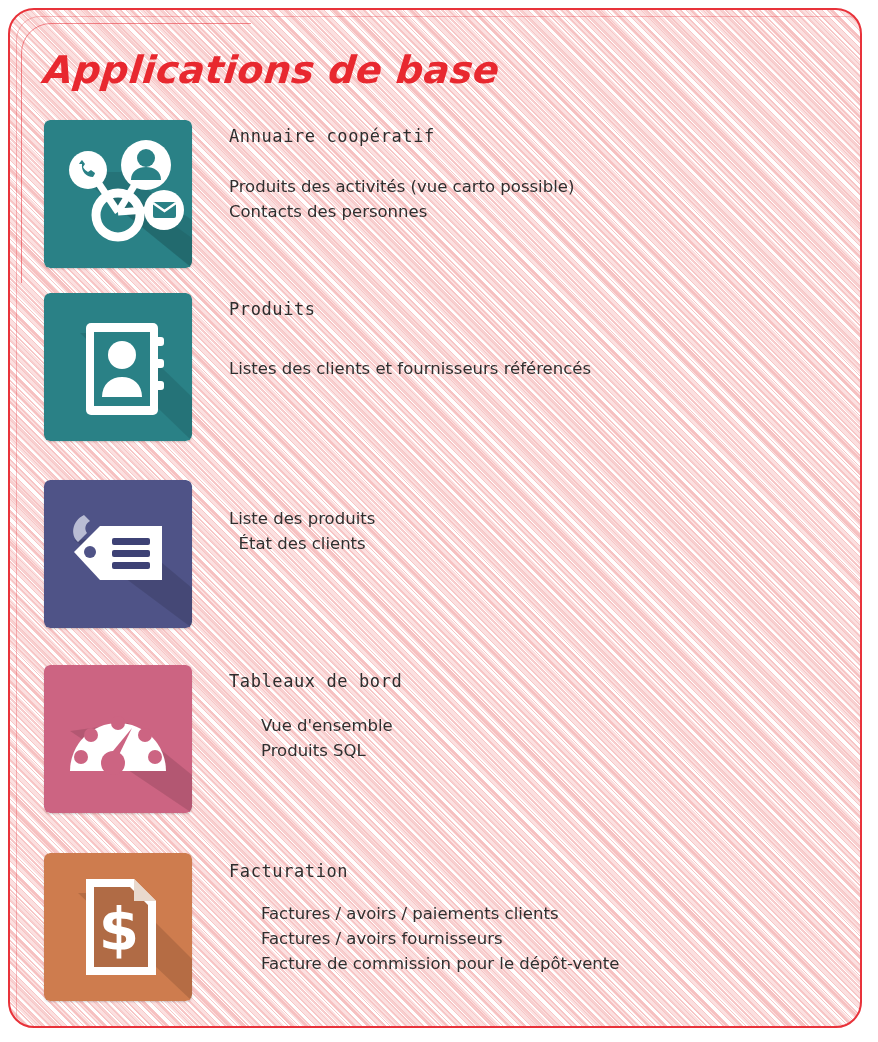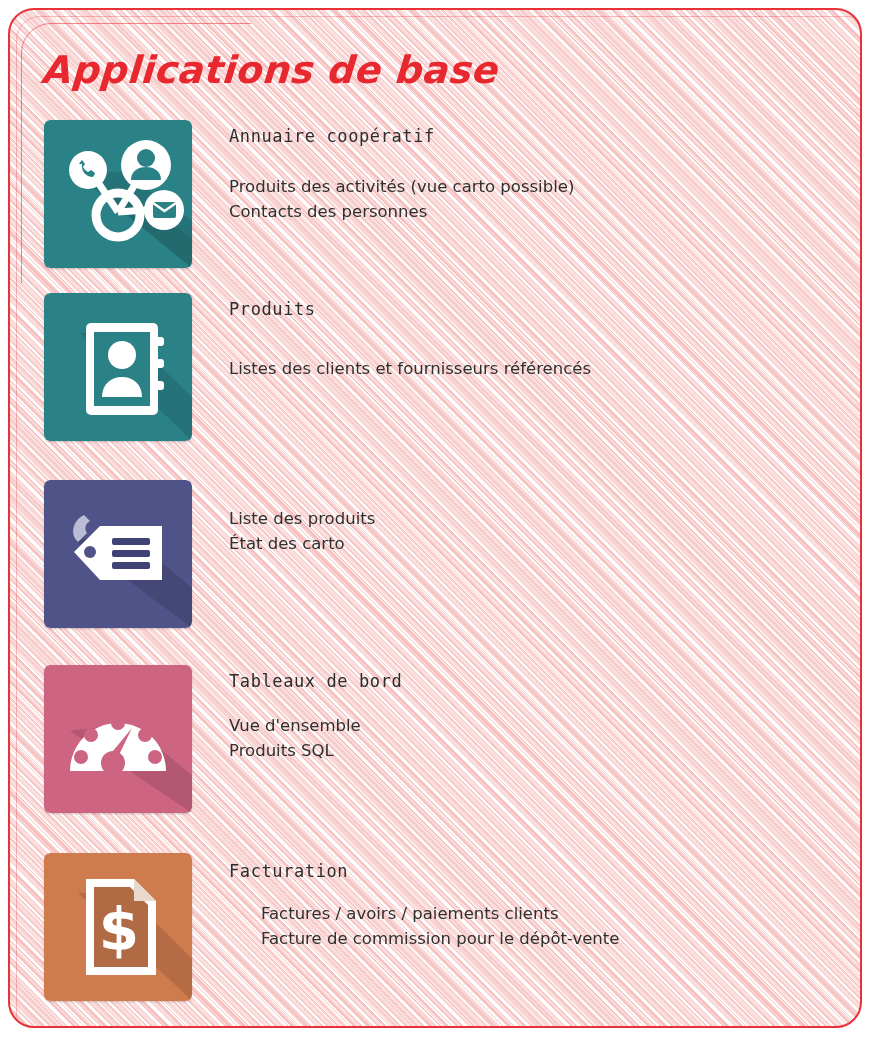--- a/index.html
+++ b/index.html
@@ -169,23 +169,23 @@
         <path d="M30 60 L148 148 L148 108 L86 56 Z" fill="#000" opacity="0.12"></path>
         <path d="M40 35c-12 6-14 20-6 27l9-9c-3-4-2-9 3-12z" fill="#b9bcd4"></path>
         <path d="M30 72l26-26h62v54H56z" fill="#fff"></path>
         <circle cx="46" cy="72" r="6" fill="#4f5387"></circle>
         <rect x="68" y="58" width="38" height="7" rx="2" fill="#3e4275"></rect>
         <rect x="68" y="70" width="38" height="7" rx="2" fill="#3e4275"></rect>
         <rect x="68" y="82" width="38" height="7" rx="2" fill="#3e4275"></rect>
       </svg>
     </div>
     <div class="txt" style="top:6px;">
-      <div class="lines" style="margin-top:20px;">
+      <div class="lines" style="margin-top:20px;text-align:center;">
         <div>Liste des produits</div>
-        <div>État des carto</div>
+        <div>État des clients</div>
       </div>
     </div>
   </div>
 
   <div class="row" style="top:655px;">
     <div class="icon">
       <svg viewBox="0 0 148 148">
         <rect x="0" y="0" width="148" height="148" rx="6" fill="#cc6482"></rect>
         <path d="M26 66 L148 148 L148 110 L84 58 Z" fill="#000" opacity="0.12"></path>
         <path d="M26 106a48 48 0 0 1 96 0z" fill="#fff"></path>
@@ -193,21 +193,21 @@
         <circle cx="47" cy="70" r="7" fill="#cc6482"></circle>
         <circle cx="101" cy="70" r="7" fill="#cc6482"></circle>
         <circle cx="37" cy="92" r="7" fill="#cc6482"></circle>
         <circle cx="111" cy="92" r="7" fill="#cc6482"></circle>
         <path d="M88 63 L72 96 L64 92 Z" fill="#cc6482"></path>
         <circle cx="69" cy="98" r="12" fill="#cc6482"></circle>
       </svg>
     </div>
     <div class="txt" style="top:6px;">
       <div class="head">Tableaux de bord</div>
-      <div class="lines" style="margin-top:22px;">
+      <div class="lines" style="margin-top:22px;margin-left:32px;">
         <div>Vue d'ensemble</div>
         <div>Produits SQL</div>
       </div>
     </div>
   </div>
 
   <div class="row" style="top:843px;">
     <div class="icon">
       <svg viewBox="0 0 148 148">
         <rect x="0" y="0" width="148" height="148" rx="6" fill="#ce7c4e"></rect>
@@ -215,17 +215,18 @@
         <path d="M42 26h48l22 22v74H42z" fill="#fff"></path>
         <path d="M50 34h36l18 18v62H50z" fill="#b06b45"></path>
         <path d="M90 26l22 22H90z" fill="#e9d9cd"></path>
         <text x="75" y="97" font-family="DejaVu Sans, sans-serif" font-size="58" font-weight="bold" fill="#fff" text-anchor="middle">$</text>
       </svg>
     </div>
     <div class="txt" style="top:8px;">
       <div class="head">Facturation</div>
       <div class="lines" style="margin-top:20px;margin-left:32px;">
         <div>Factures / avoirs / paiements clients</div>
+        <div>Factures / avoirs fournisseurs</div>
         <div>Facture de commission pour le dépôt-vente</div>
       </div>
     </div>
   </div>
 </div>
 
 </body></html>

